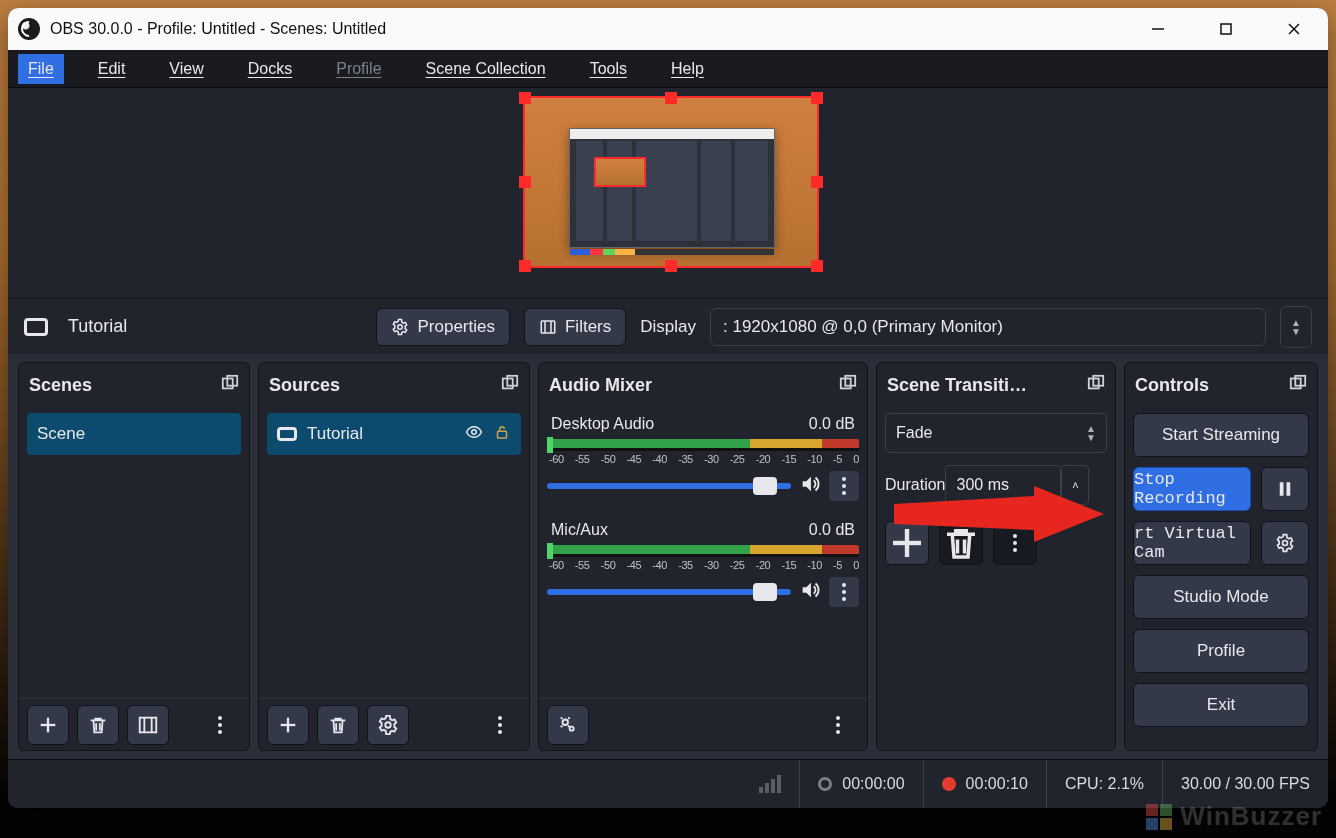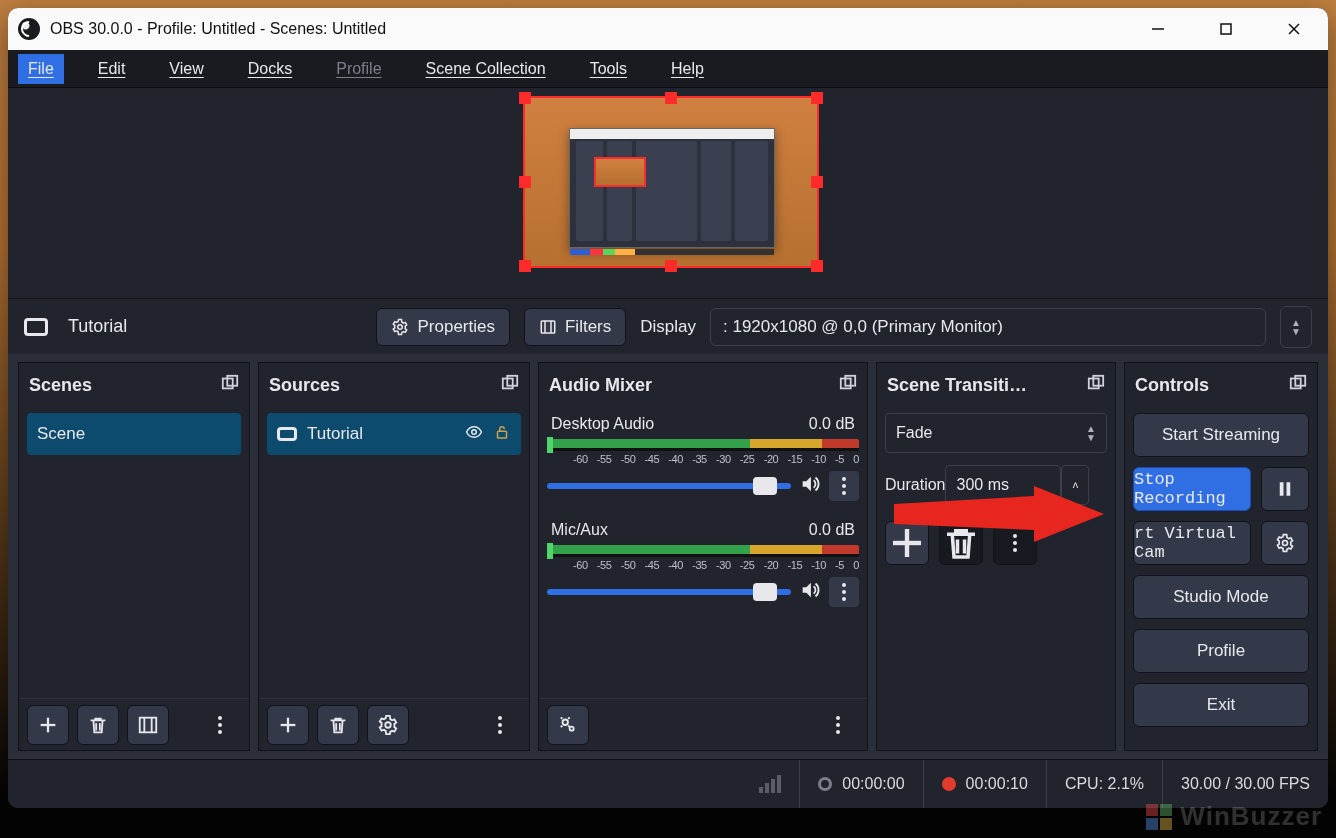--- a/index.html
+++ b/index.html
@@ -99,21 +99,21 @@
   .spinner{
     width:32px; height:42px; border:1px solid #3a3f4c; border-radius:6px; background:#21242c;
     display:flex; align-items:center; justify-content:center; font-size:14px; gap:0;
   }
 
   
   .panels{
     flex:1 1 auto; display:flex; gap:8px; padding:8px 10px; background:#2a2e38;
   }
   .panel{
-    background:#21242c; border:1px solid #11131a; border-radius:0;
+    background:#21242c; border:1px solid #11131a; border-radius:6px;
     display:flex; flex-direction:column; color:#e8e8ec; min-height:0;
   }
   .panel .hdr{
     height:44px; display:flex; align-items:center; padding:0 10px;
     font-weight:600; font-size:18px; justify-content:space-between;
   }
   .undock svg{ width:18px; height:18px; }
   .panel .body{ flex:1; padding:6px 8px; overflow:hidden;}
   .panel .ftr{
     height:52px; border-top:1px solid #2e323d; display:flex; align-items:center;
@@ -147,21 +147,21 @@
 
   
   .channel{ margin-bottom:18px;}
   .ch-top{ display:flex; justify-content:space-between; font-size:16px; padding:2px 4px;gap:44px;}
   .meter{
     height:12px; border-radius:2px; position:relative; margin-top:4px;
     background: linear-gradient(90deg,#33a04a 0 65%,#d8a62d 65% 88%,#c0392b 88% 100%);
     border-bottom:3px solid #111;
   }
   .meter .peak{ position:absolute; left:0; top:-2px; width:6px; height:16px; background:#4fd66b;}
-  .scale{ font-size:11px; color:#bcc0c8; letter-spacing:-0.4px; padding:2px 0 0 2px; display:flex; justify-content:space-between;margin-left:24px;}
+  .scale{ font-size:11px; color:#bcc0c8; letter-spacing:-0.4px; padding:2px 0 0 2px; display:flex; justify-content:space-between;}
   .slider-row{ display:flex; align-items:center; gap:8px; margin-top:6px;}
   .slider{ flex:1; height:6px; border-radius:3px; background:#2f6fe3; position:relative;}
   .slider .knob{ position:absolute; right:14px; top:-6px; width:24px; height:18px; border-radius:4px; background:#e8e8ec;}
   .vol-icon svg{ width:22px; height:22px;}
   .menu-icon{ width:30px; height:30px; border-radius:4px; background:#34394a; display:flex; align-items:center; justify-content:center;}
 
   
   .select-row{ display:flex; gap:8px; align-items:center; margin-bottom:12px;}
   .select{
     flex:1; height:40px; border:1px solid #3a3f4c; border-radius:4px; background:#21242c; display:flex; align-items:center; padding:0 10px; font-size:16px; justify-content:space-between;

